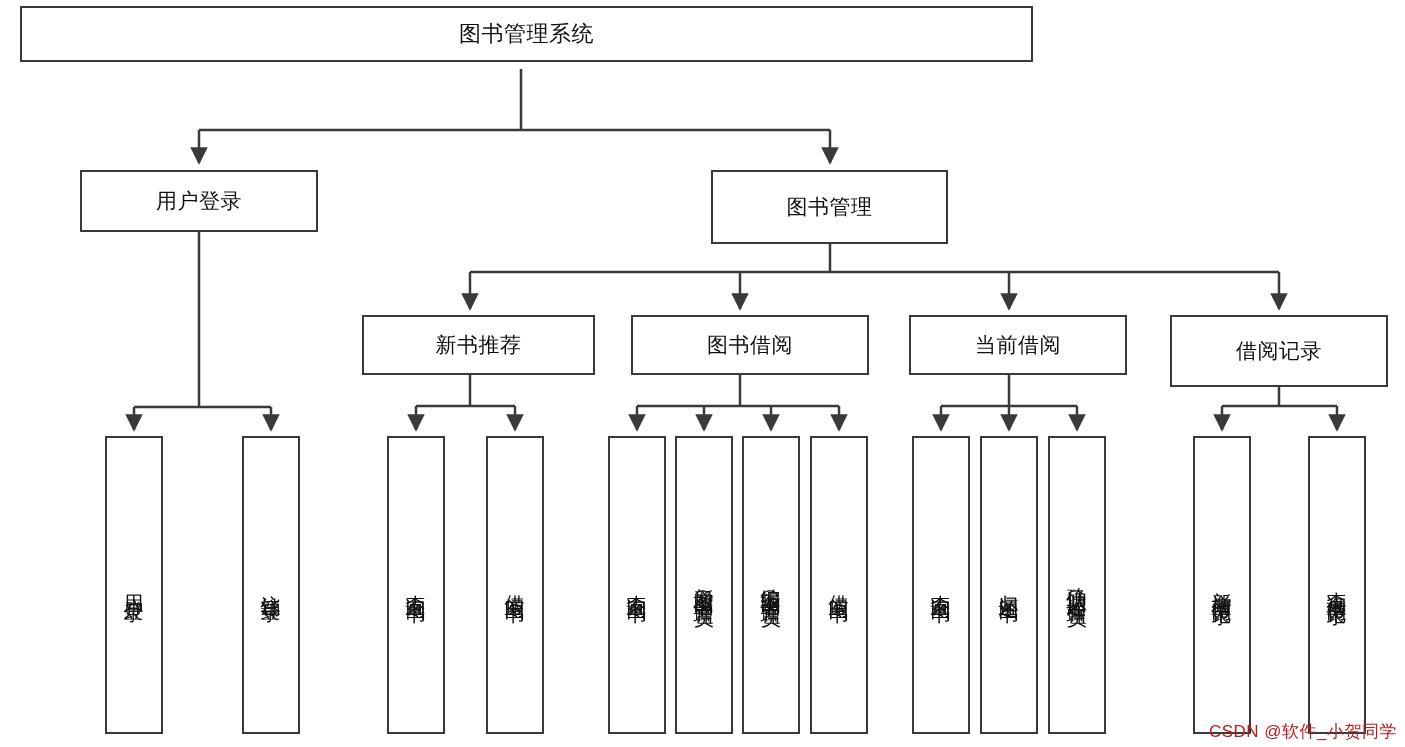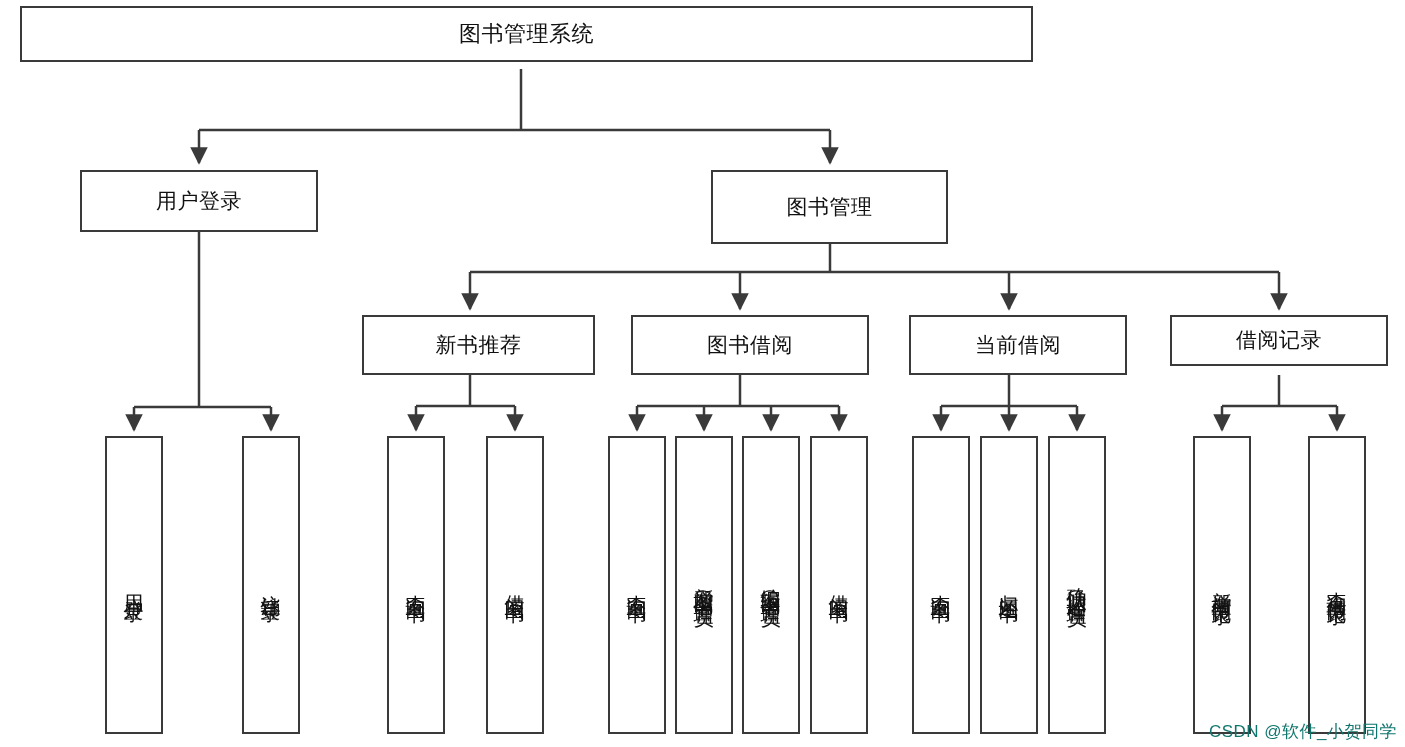--- a/index.html
+++ b/index.html
@@ -55,21 +55,21 @@
     letter-spacing: 3px;
     line-height: 1;
     white-space: nowrap;
     text-align: center;
   }
   .watermark {
     position: absolute;
     right: 8px;
     bottom: 4px;
     font-size: 17px;
-    color: #0f766e;
+    color: #b91c1c;
     letter-spacing: 0.5px;
     z-index: 6;
     user-select: none;
   }
 </style>
 </head>
 <body>
 
 <div id="canvas">
 
@@ -136,21 +136,21 @@
 
   <div class="node" style="left:362px; top:315px; width:233px; height:60px;">
     <span class="label">新书推荐</span>
   </div>
   <div class="node" style="left:631px; top:315px; width:238px; height:60px;">
     <span class="label">图书借阅</span>
   </div>
   <div class="node" style="left:900px; top:315px; width:218px; height:60px;margin-left:9px;">
     <span class="label">当前借阅</span>
   </div>
-  <div class="node" style="left:1170px; top:315px; width:218px; height:51px;">
+  <div class="node" style="left:1170px; top:315px; width:218px; height:72px;">
     <span class="label">借阅记录</span>
   </div>
 
   <div class="node leaf" style="left:105px; top:436px; width:58px; height:298px;">
     <span class="label">用户登录</span>
   </div>
   <div class="node leaf" style="left:242px; top:436px; width:58px; height:298px;">
     <span class="label">注销登录</span>
   </div>
 

